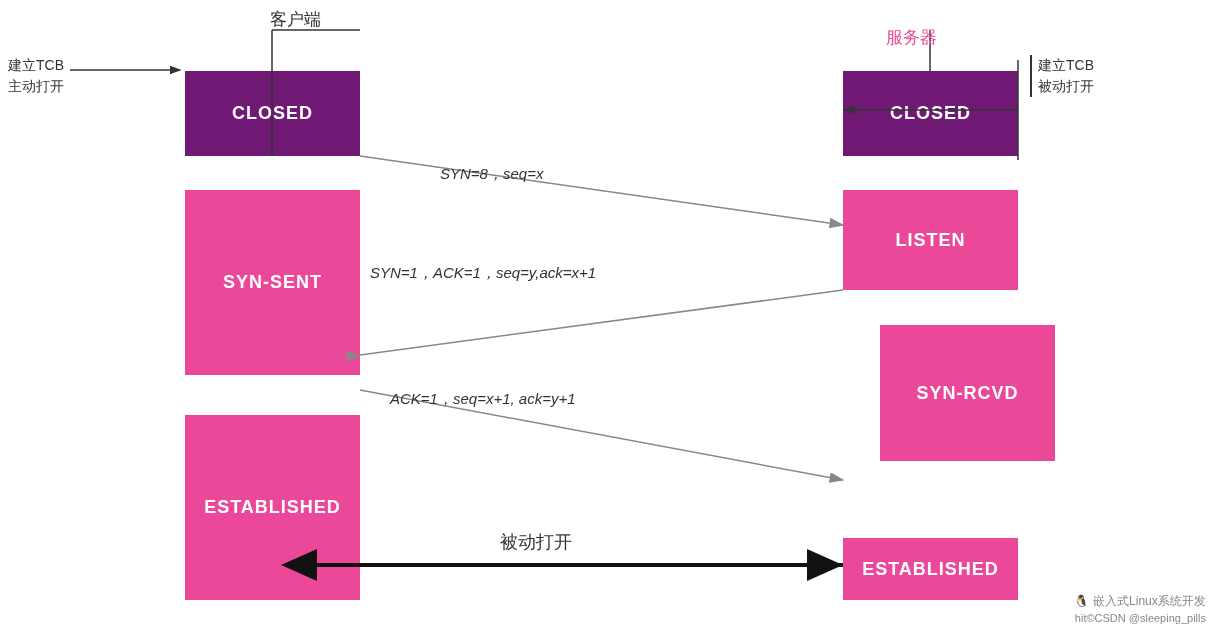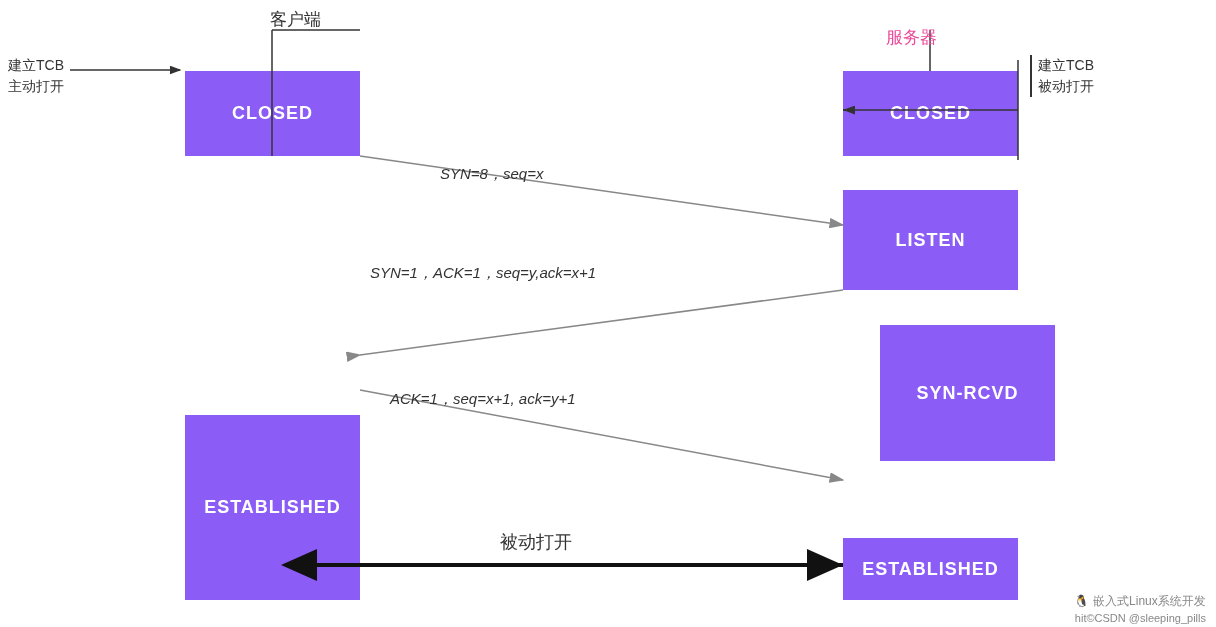--- a/index.html
+++ b/index.html
@@ -14,31 +14,31 @@
     .diagram {
       position: relative;
       width: 1216px;
       height: 627px;
       background: #fff;
     }
 
     
     .state-box {
       position: absolute;
-      background: #8b5cf6;
+      background: #ec4899;
       color: #fff;
       display: flex;
       align-items: center;
       justify-content: center;
       font-size: 18px;
       font-weight: bold;
       letter-spacing: 1px;
     }
     .state-box.dark {
-      background: #8b5cf6;
+      background: #701a75;
     }
 
     
     #client-closed {
       left: 185px; top: 71px;
       width: 175px; height: 85px;
     }
     #client-syn-sent {
       left: 185px; top: 190px;
       width: 175px; height: 185px;
@@ -85,20 +85,23 @@
     }
   </style>
 </head>
 <body>
 
 <div class="diagram">
 
   <div class="state-box dark" id="client-closed">
     <span>CLOSED</span>
   </div>
+  <div class="state-box" id="client-syn-sent">
+    <span>SYN-SENT</span>
+  </div>
   <div class="state-box" id="client-established">
     <span>ESTABLISHED</span>
   </div>
 
   <div class="state-box dark" id="server-closed">
     <span>CLOSED</span>
   </div>
   <div class="state-box" id="server-listen">
     <span>LISTEN</span>
   </div>

